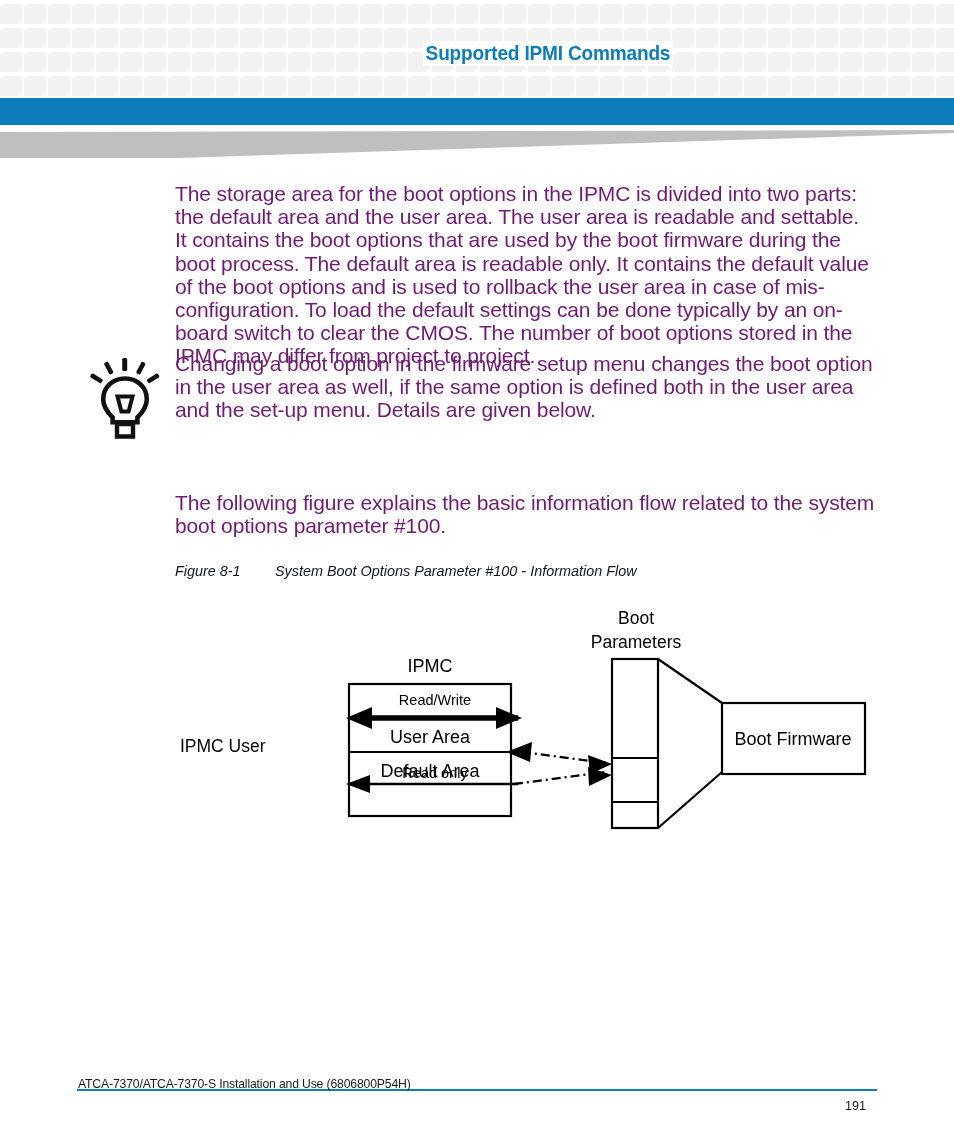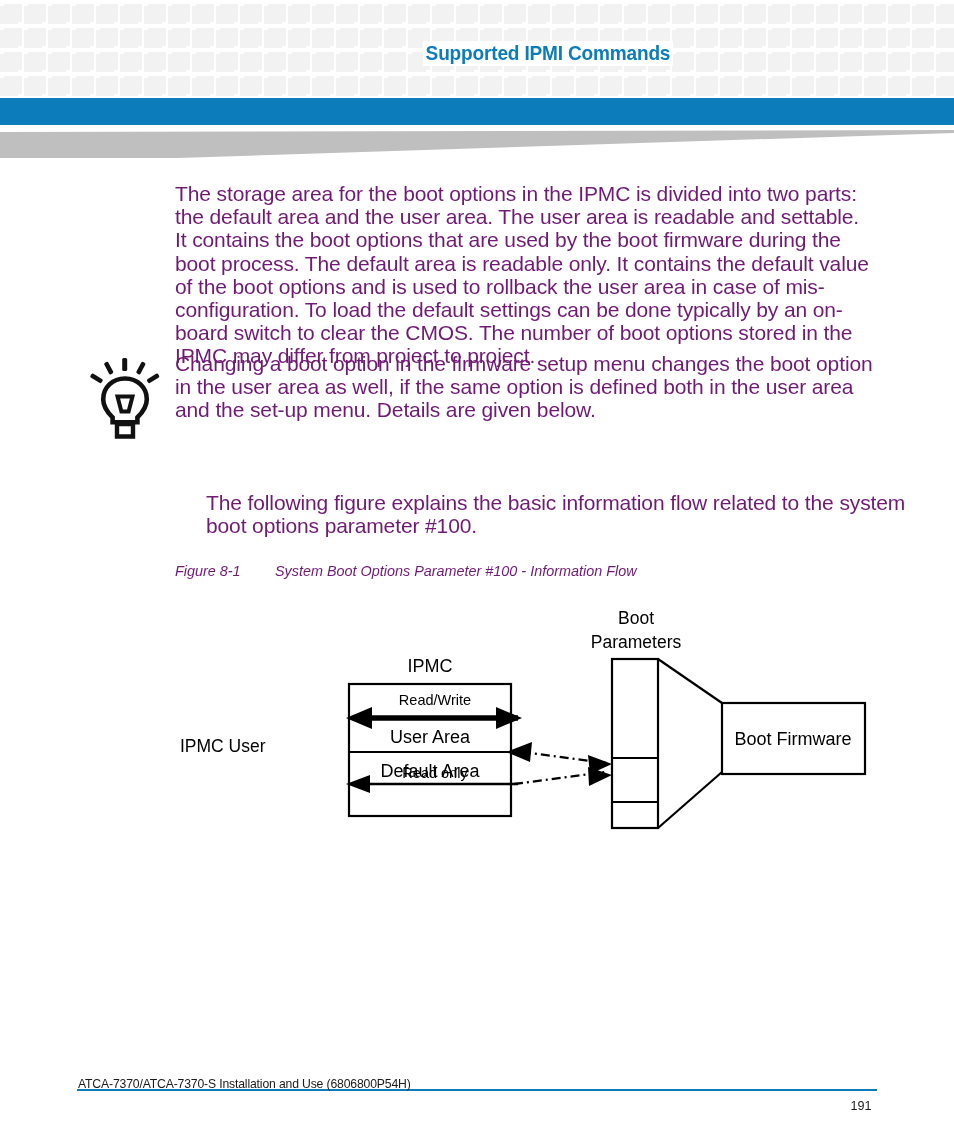--- a/index.html
+++ b/index.html
@@ -105,30 +105,29 @@
   .tip-text {
     margin-left: 85px;
     width: 700px;
   }
 
   .para3 {
     position: absolute;
     left: 175px;
     top: 491px;
     width: 700px;
-    margin-left: 31px;
   }
 
   .fig-caption {
     position: absolute;
     left: 175px;
     top: 563px;
     font-size: 14.4px;
     font-style: italic;
-    color: #701a75;
+    color: #0f172a;
     white-space: nowrap;
   }
   .fig-caption .fig-num { display: inline-block; width: 100px; }
 
   
   .figure {
     position: absolute;
     left: 170px;
     top: 600px;
     width: 720px;
@@ -151,21 +150,21 @@
     font-size: 12.2px;
     color: #1a1a1a;
     letter-spacing: -0.15px;
     white-space: nowrap;
   }
   .footer-right {
     position: absolute;
     left: 845px;
     top: 1099px;
     width: 32px;
-    text-align: center;
+    text-align: left;
     font-size: 12.6px;
     color: #1a1a1a;
   }
 </style>
 </head>
 <body>
 
 <div class="page-header">
   <div class="header-grid">
     <svg width="954" height="98" viewBox="0 0 954 98" xmlns="http://www.w3.org/2000/svg">

